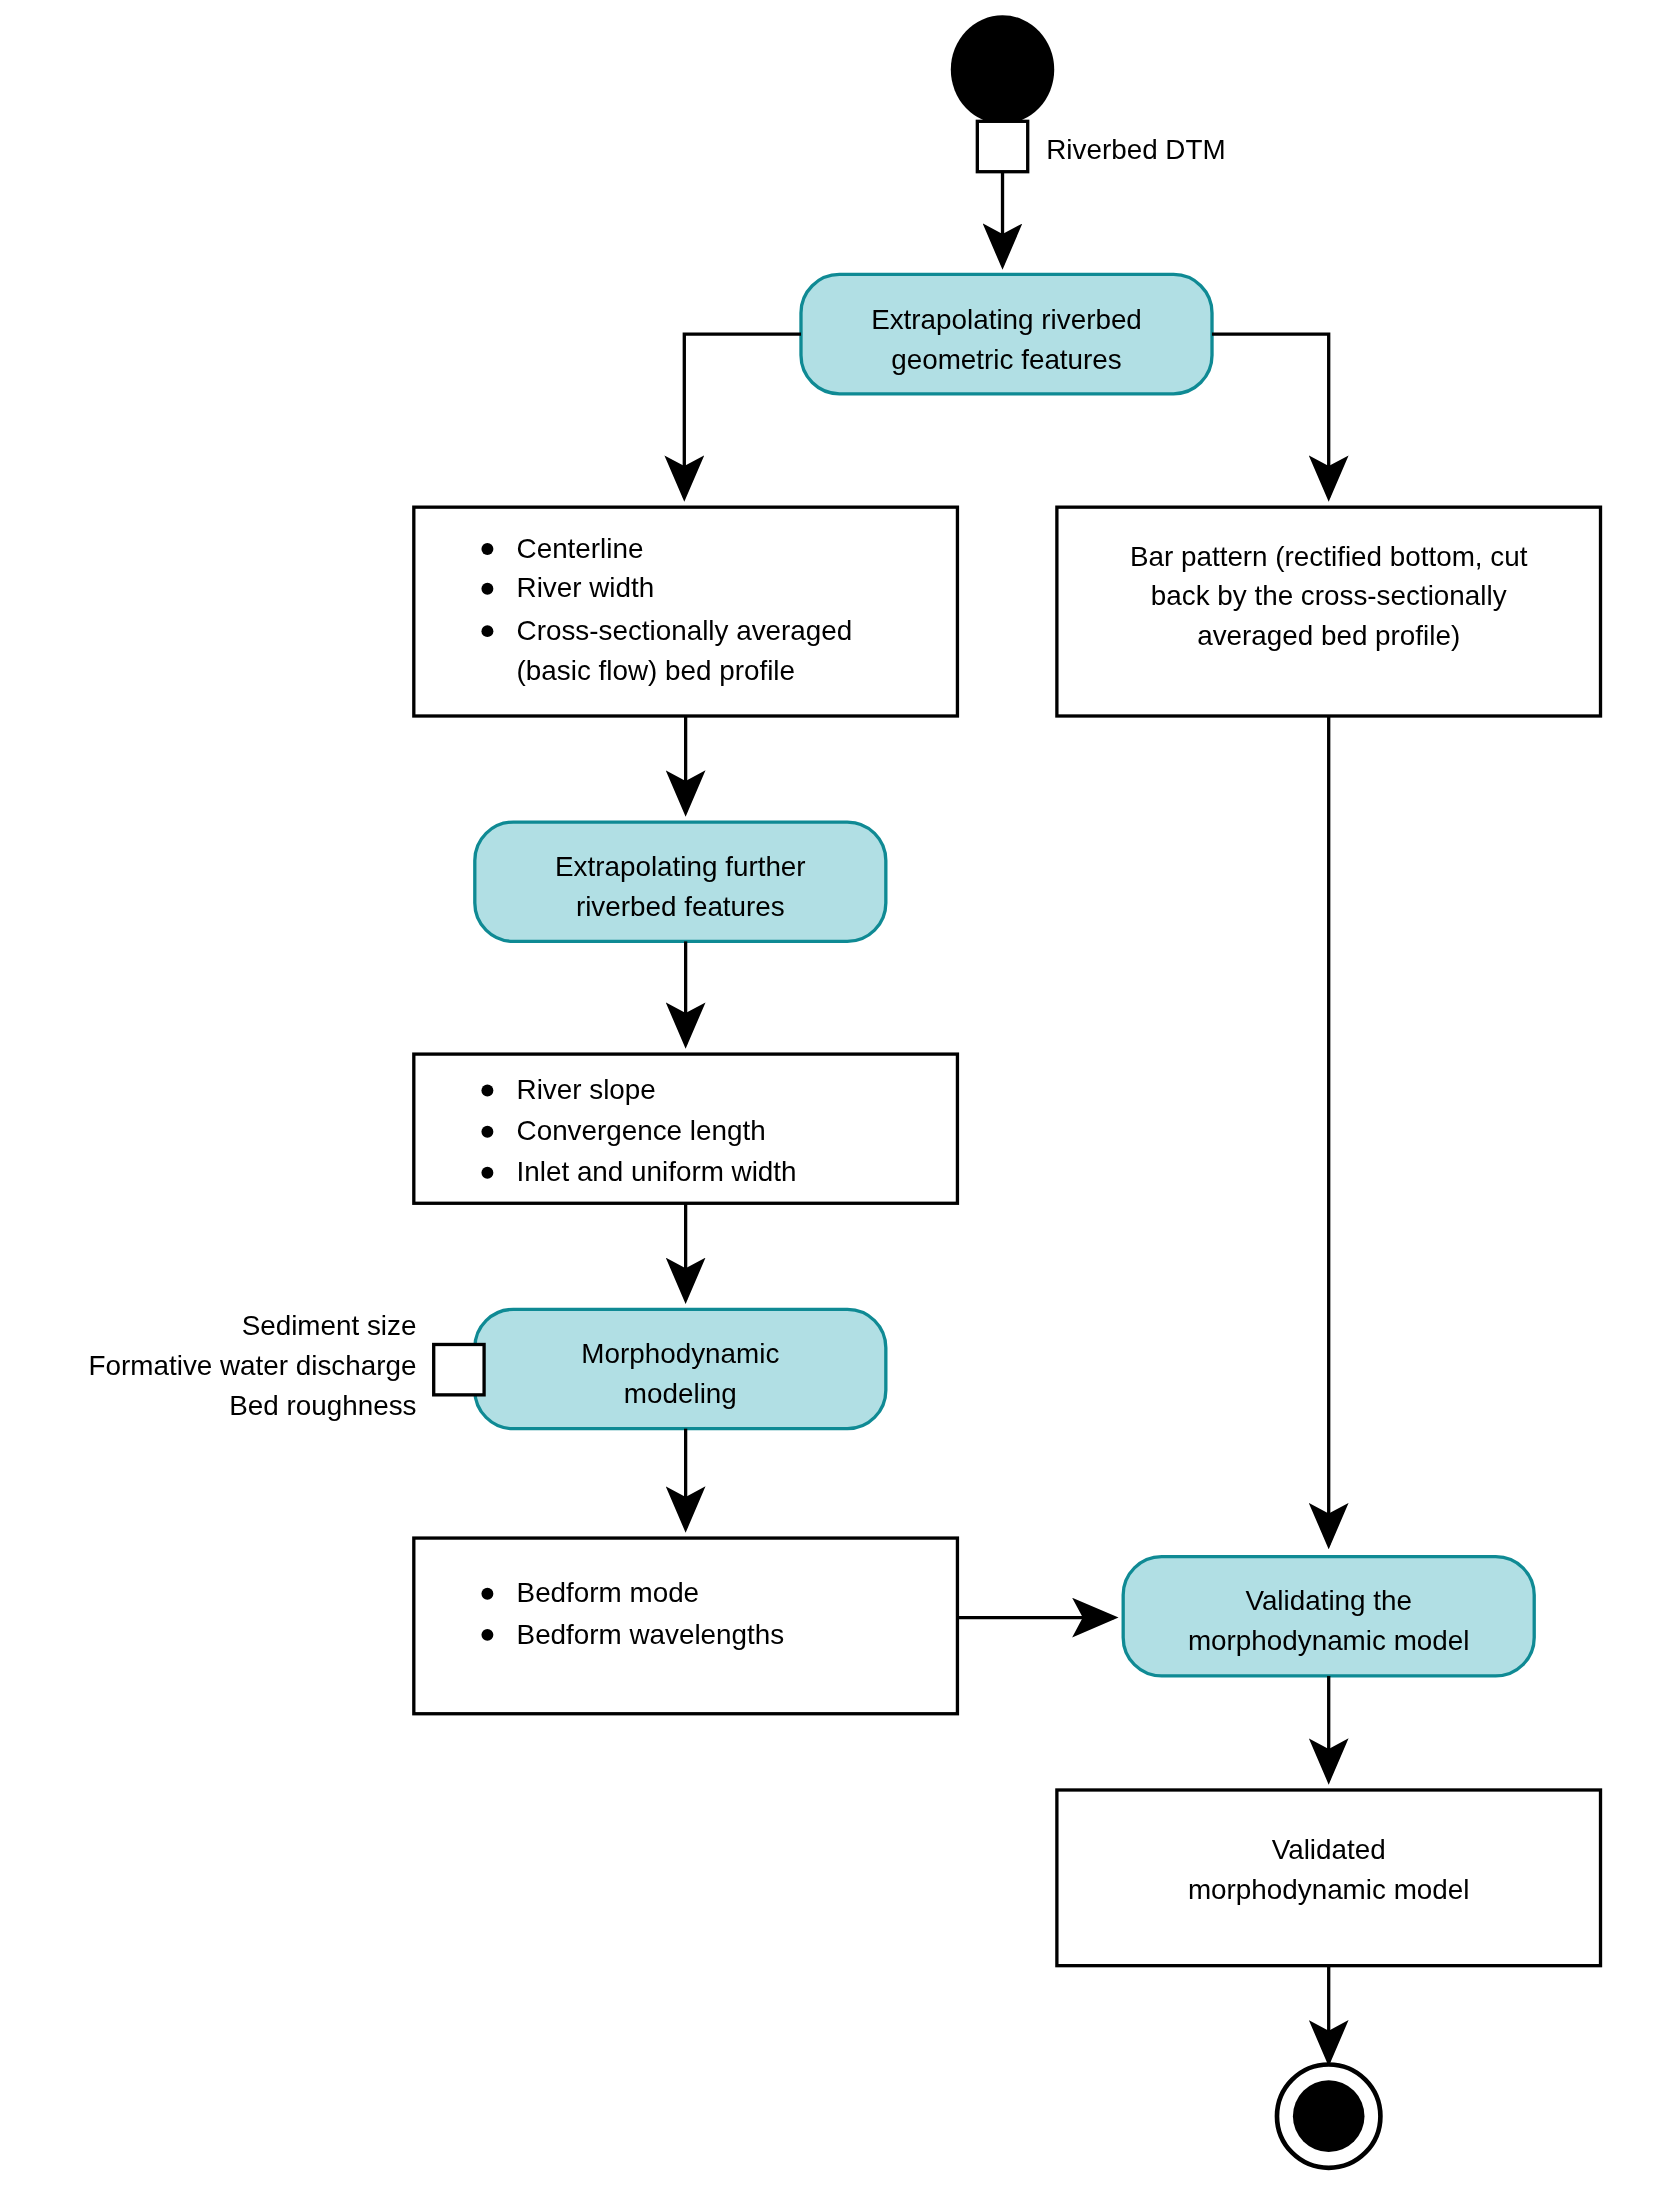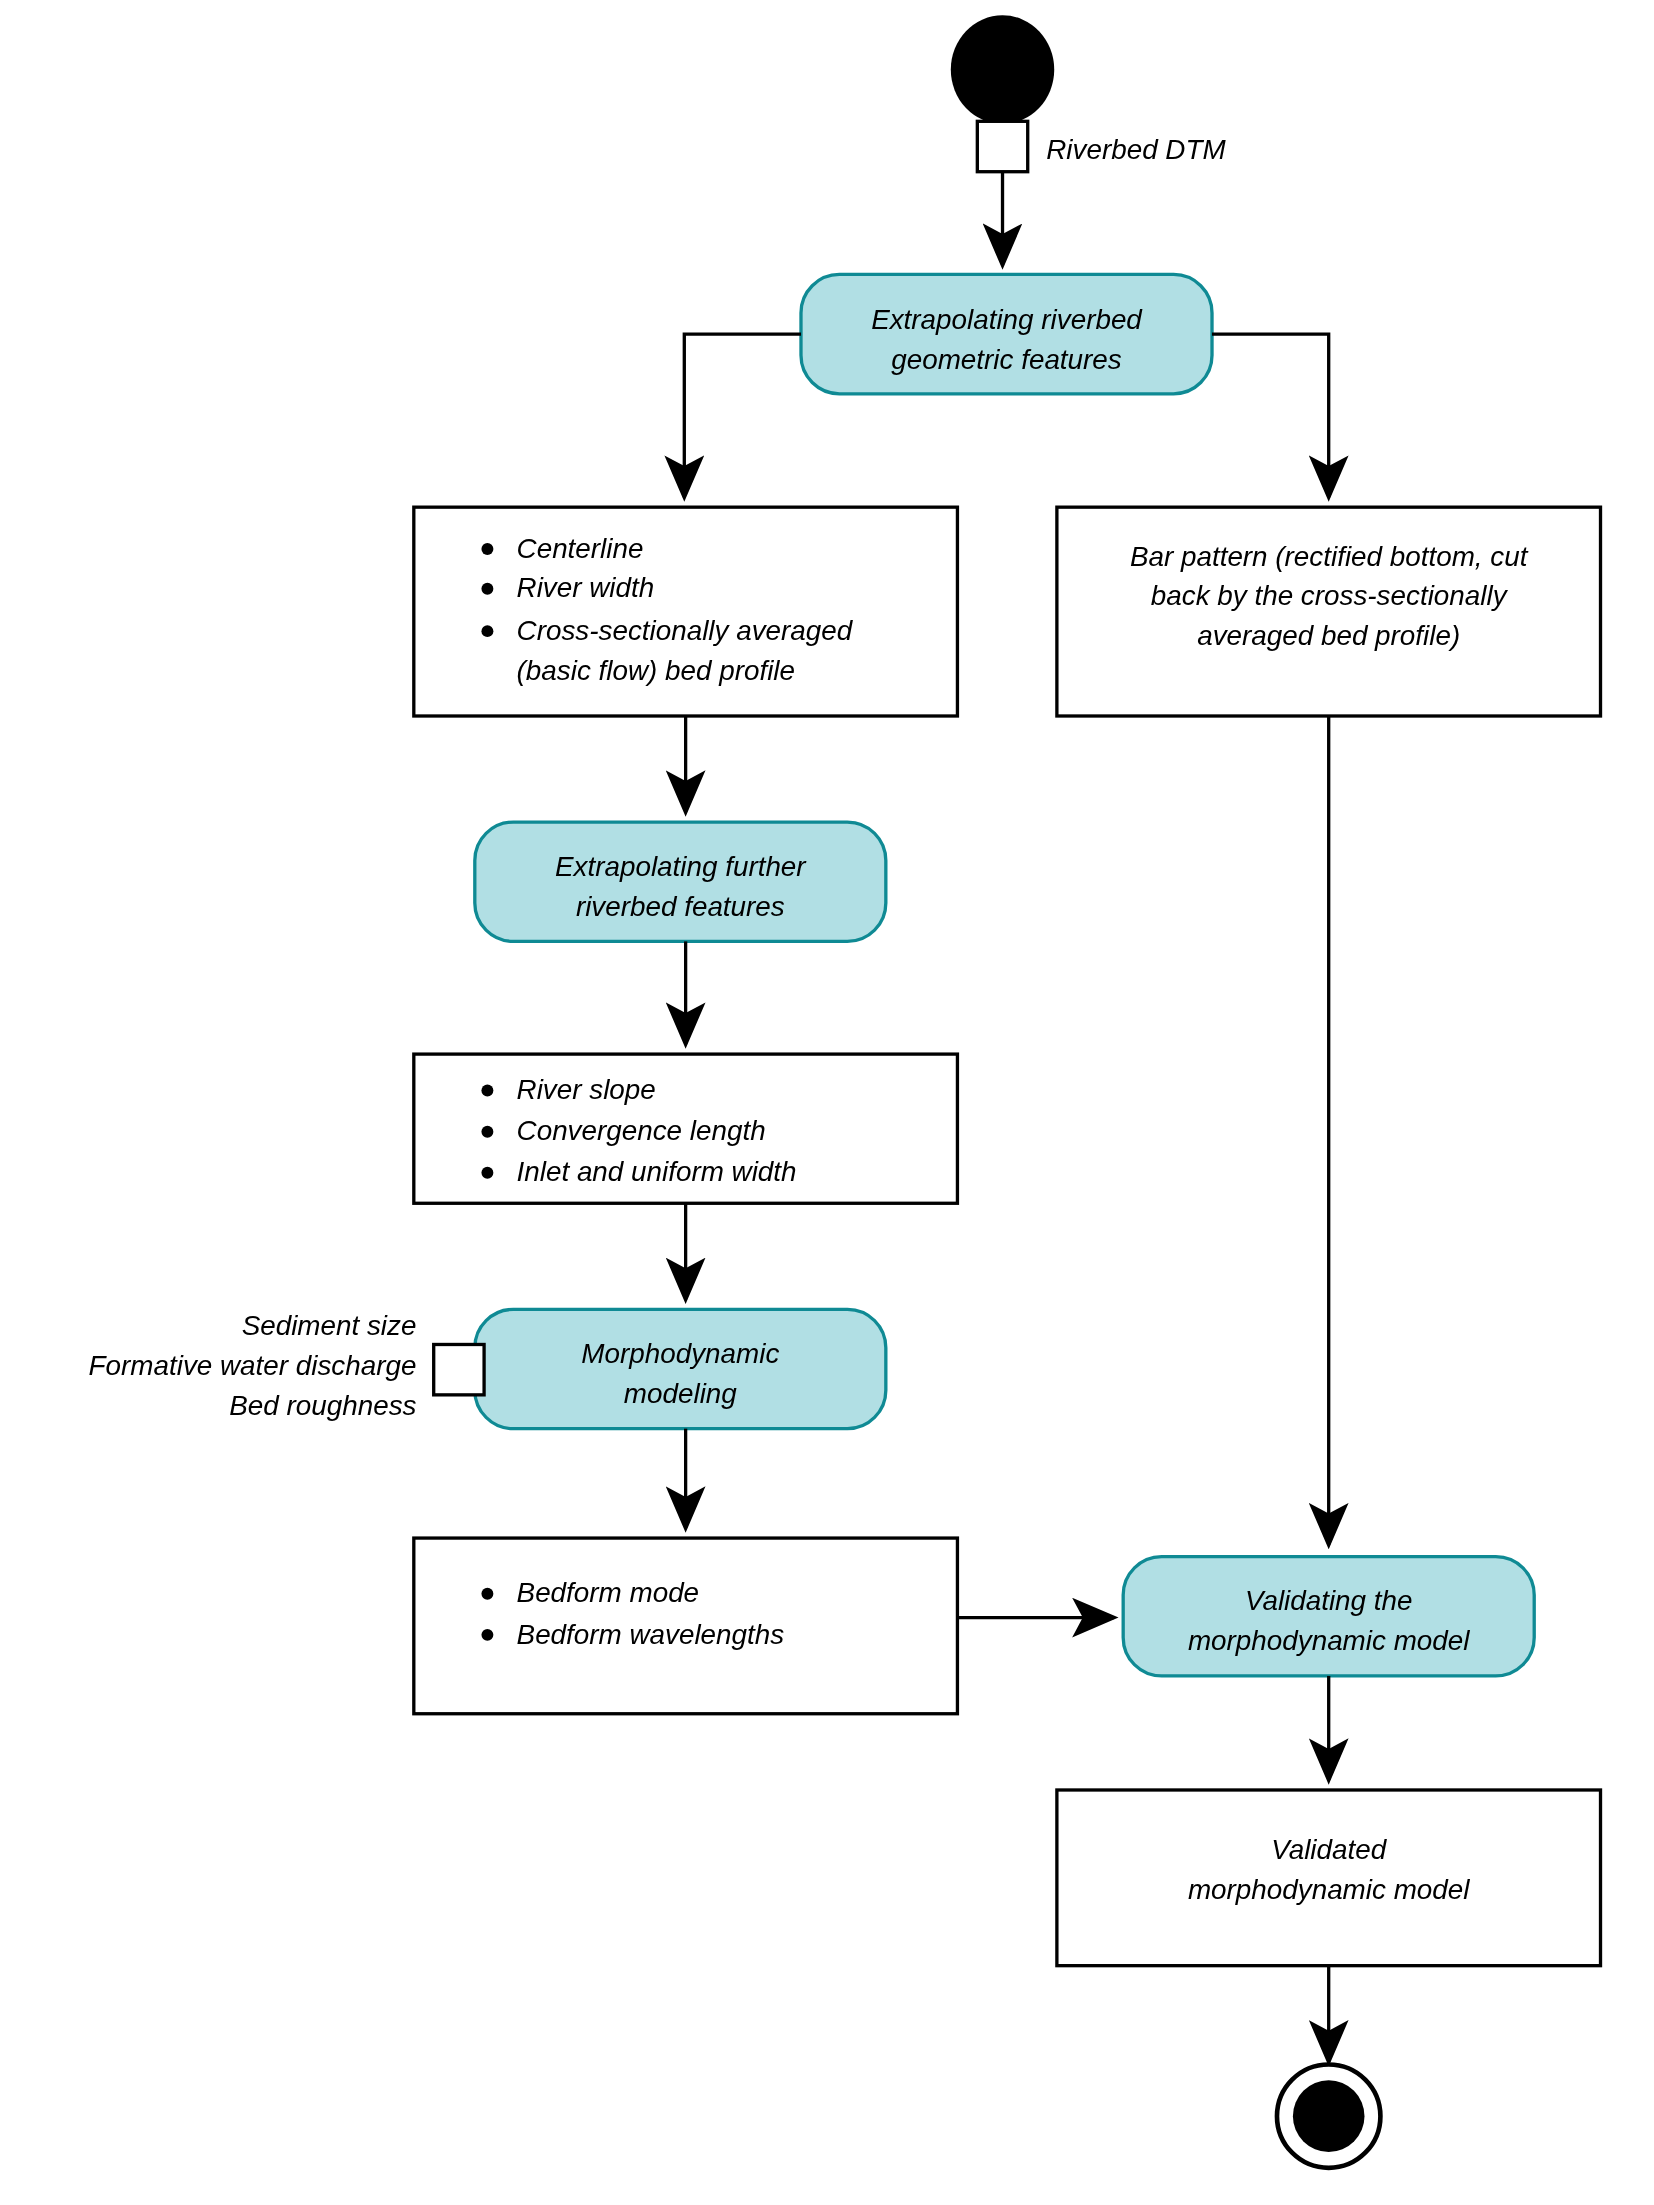--- a/index.html
+++ b/index.html
@@ -10,21 +10,20 @@
   body {
     width: 1655px;
     height: 2205px;
     font-family: "Liberation Sans", sans-serif;
     overflow: hidden;
   }
   #diagram-root {
     position: relative;
     width: 1655px;
     height: 2205px;
-    font-style: italic;
   }
   svg#flow {
     display: block;
     width: 1655px;
     height: 2205px;
   }
   .node-text {
     font-family: "Liberation Sans", sans-serif;
     font-size: 42px;
     fill: #000000;

